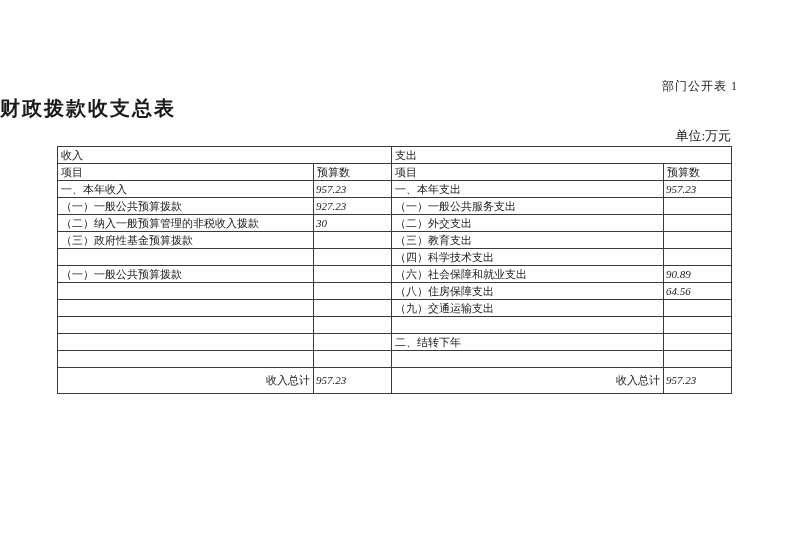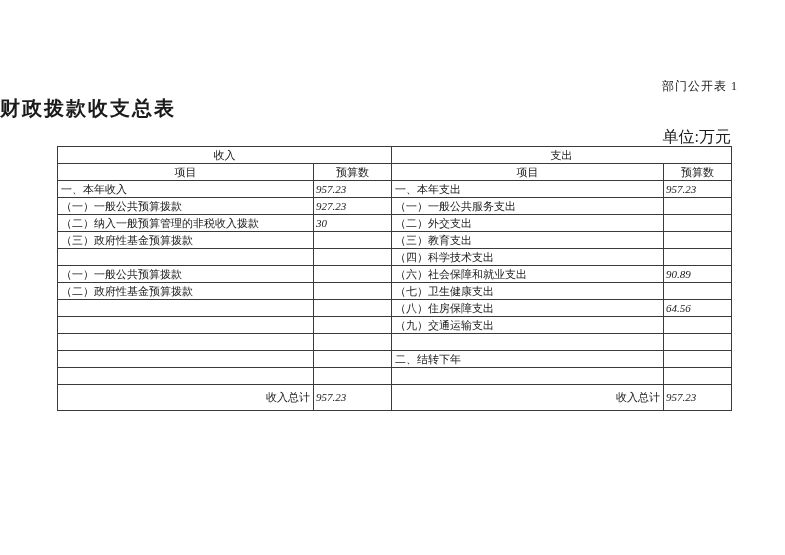--- a/index.html
+++ b/index.html
@@ -26,42 +26,42 @@
     width: 100%;
     margin: 0;
     font-size: 20px;
     font-weight: bold;
     letter-spacing: 2px;
   }
   .unit-label {
     position: absolute;
     top: 127px;
     right: 54px;
-    font-size: 16px;
+    font-size: 13px;
   }
   table.budget-table {
     position: absolute;
     top: 146px;
     left: 57px;
     width: 674px;
     border-collapse: collapse;
     table-layout: fixed;
     font-size: 11px;
   }
   .budget-table td {
     border: 1px solid #3a3a3a;
     padding: 0 3px;
     height: 16px;
     line-height: 16px;
     white-space: nowrap;
     overflow: hidden;
     text-align: left;
     vertical-align: middle;
   }
-  .budget-table .hdr td { text-align: center; }
+  .budget-table .hdr td { text-align: left; }
   .budget-table td.val { padding: 0 2px; font-style: italic; }
   .budget-table .total-row td { height: 25px; line-height: 25px; }
   .budget-table .total-row td.lbl { text-align: right; }
 </style>
 </head>
 <body>
 
 <div class="page">
 
   <div class="corner-label">部门公开表 1</div>
@@ -120,26 +120,20 @@
           <td class="item">（四）科学技术支出</td>
           <td class="val"></td>
         </tr>
         <tr>
           <td class="item">（一）一般公共预算拨款</td>
           <td class="val"></td>
           <td class="item">（六）社会保障和就业支出</td>
           <td class="val">90.89</td>
         </tr>
         <tr>
-          <td class="item">（二）政府性基金预算拨款</td>
-          <td class="val"></td>
-          <td class="item">（七）卫生健康支出</td>
-          <td class="val"></td>
-        </tr>
-        <tr>
           <td class="item"></td>
           <td class="val"></td>
           <td class="item">（八）住房保障支出</td>
           <td class="val">64.56</td>
         </tr>
         <tr>
           <td class="item"></td>
           <td class="val"></td>
           <td class="item">（九）交通运输支出</td>
           <td class="val"></td>

